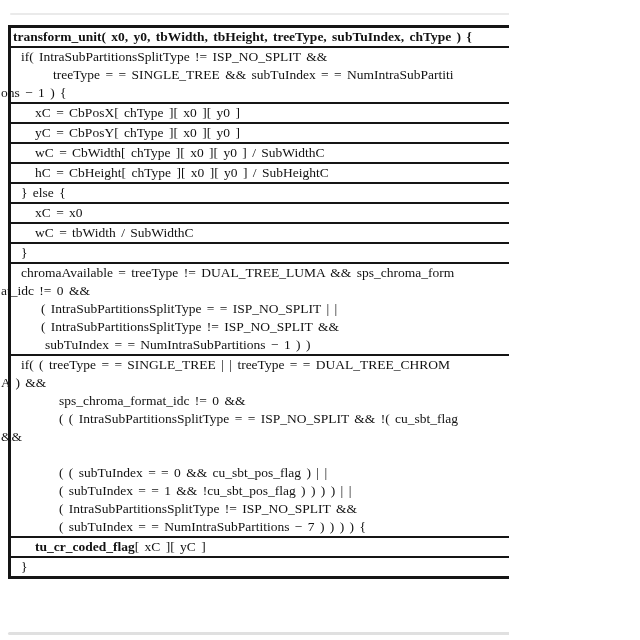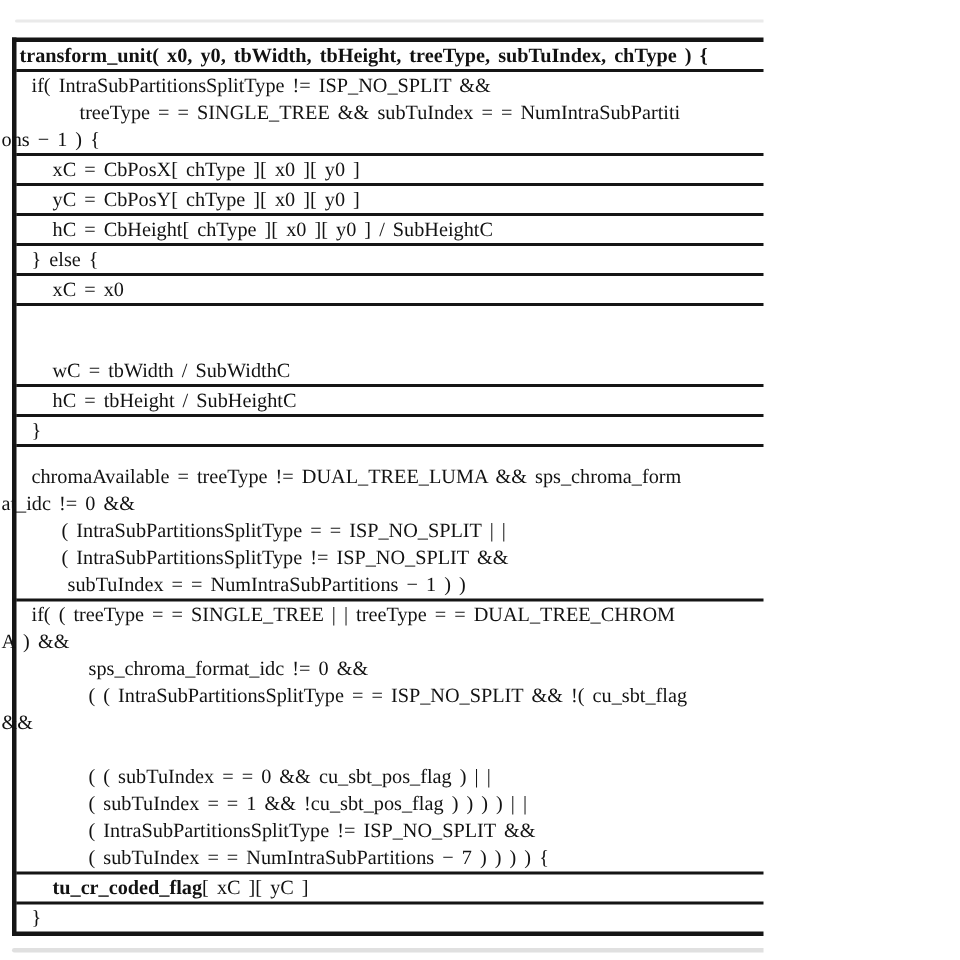--- a/index.html
+++ b/index.html
@@ -70,57 +70,57 @@
           <td class="desc-cell"></td>
         </tr>
         <tr>
           <td class="syntax-cell">
             <div class="line" style="padding-left: 22px;">yC = CbPosY[ chType ][ x0 ][ y0 ]</div>
           </td>
           <td class="desc-cell"></td>
         </tr>
         <tr>
           <td class="syntax-cell">
+            <div class="line" style="padding-left: 22px;">wC = CbWidth[ chType ][ x0 ][ y0 ] / SubWidthC</div>
+          </td>
+          <td class="desc-cell"></td>
+        </tr>
+        <tr>
+          <td class="syntax-cell">
             <div class="line" style="padding-left: 22px;">hC = CbHeight[ chType ][ x0 ][ y0 ] / SubHeightC</div>
           </td>
           <td class="desc-cell"></td>
         </tr>
         <tr>
           <td class="syntax-cell">
             <div class="line" style="padding-left: 8px;">} else {</div>
           </td>
           <td class="desc-cell"></td>
         </tr>
         <tr>
           <td class="syntax-cell">
             <div class="line" style="padding-left: 22px;">xC = x0</div>
           </td>
           <td class="desc-cell"></td>
         </tr>
         <tr>
           <td class="syntax-cell">
-            <div class="line" style="padding-left: 22px; margin-top: 34px;">wC = tbWidth / SubWidthC</div>
-          </td>
-          <td class="desc-cell"></td>
-        </tr>
-        <tr>
-          <td class="syntax-cell">
-            <div class="line" style="padding-left: 22px;">hC = tbHeight / SubHeightC</div>
+            <div class="line" style="padding-left: 22px;">wC = tbWidth / SubWidthC</div>
           </td>
           <td class="desc-cell"></td>
         </tr>
         <tr>
           <td class="syntax-cell">
             <div class="line" style="padding-left: 8px;">}</div>
           </td>
           <td class="desc-cell"></td>
         </tr>
         <tr>
           <td class="syntax-cell">
-            <div class="line" style="padding-left: 8px; margin-top: 11px;">chromaAvailable = treeType  !=  DUAL_TREE_LUMA  &amp;&amp;  sps_chroma_form</div>
+            <div class="line" style="padding-left: 8px;">chromaAvailable = treeType  !=  DUAL_TREE_LUMA  &amp;&amp;  sps_chroma_form</div>
             <div class="line" style="margin-left: -12px;">at_idc  !=  0  &amp;&amp;</div>
             <div class="line" style="padding-left: 28px;">( IntraSubPartitionsSplitType  = =  ISP_NO_SPLIT  | |</div>
             <div class="line" style="padding-left: 28px;">( IntraSubPartitionsSplitType  !=  ISP_NO_SPLIT  &amp;&amp;</div>
             <div class="line" style="padding-left: 32px;">subTuIndex  = =  NumIntraSubPartitions − 1 ) )</div>
           </td>
           <td class="desc-cell"></td>
         </tr>
         <tr>
           <td class="syntax-cell">
             <div class="line" style="padding-left: 8px;">if( ( treeType  = =  SINGLE_TREE  | |  treeType  = =  DUAL_TREE_CHROM</div>

